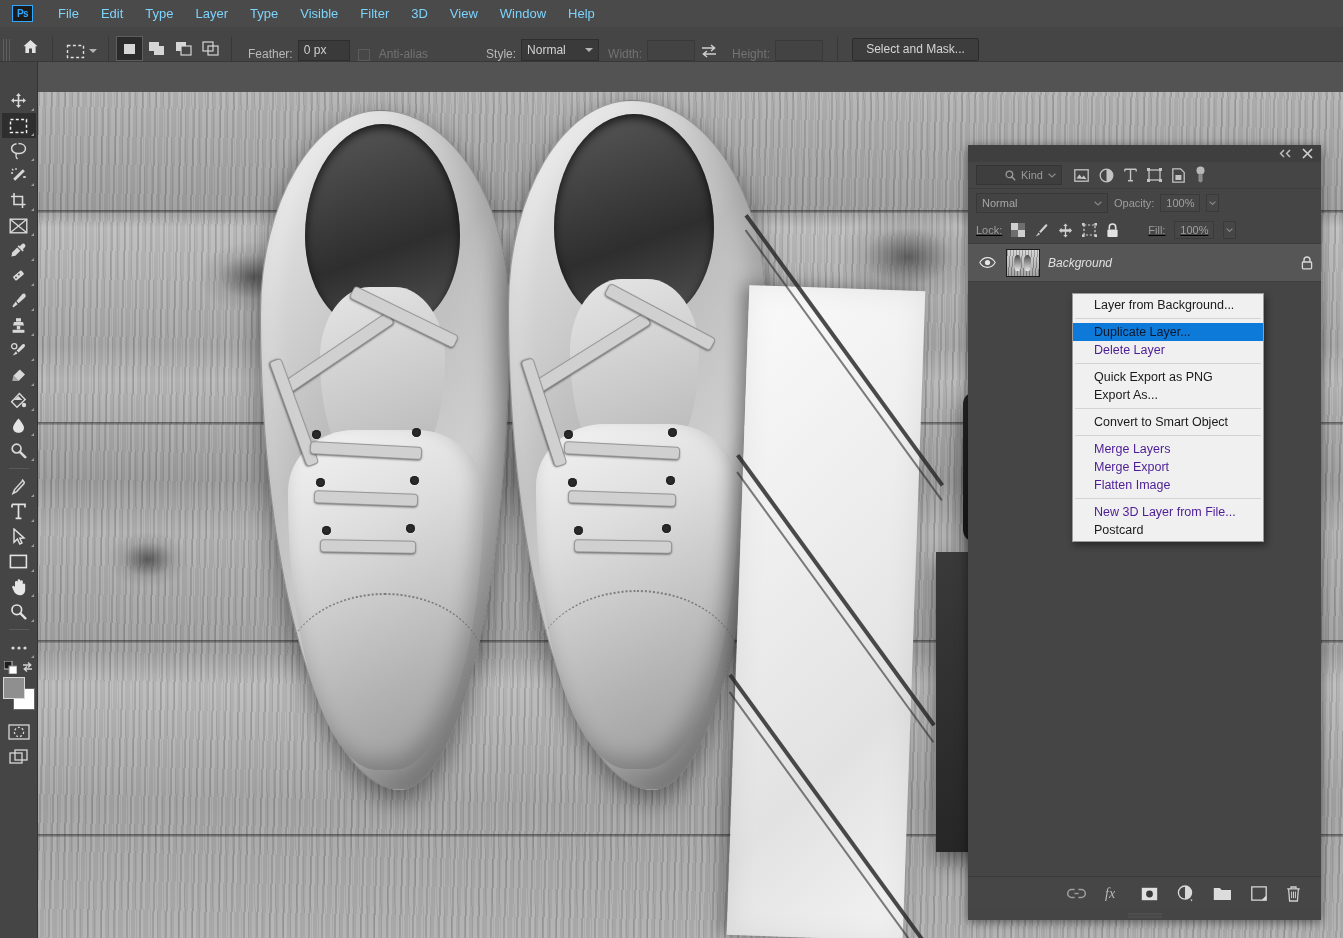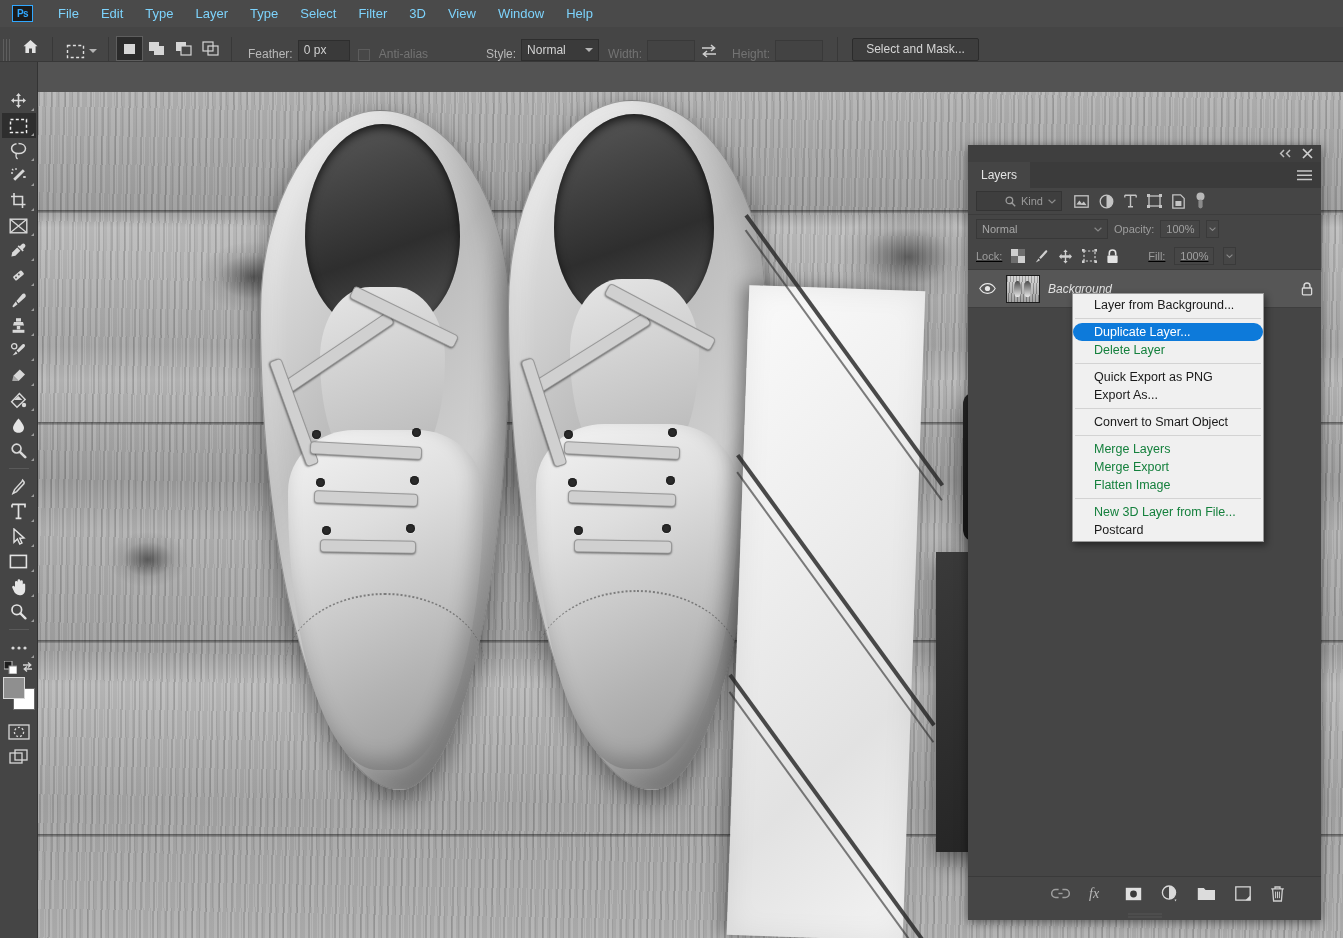--- a/index.html
+++ b/index.html
@@ -261,51 +261,51 @@
       repeating-linear-gradient(95deg, rgba(0,0,0,.22) 0 1px, rgba(255,255,255,.18) 1px 3px),
       linear-gradient(180deg,#cfcfcf,#8f8f8f);
   }
   .thumb-shoe { position: absolute; width: 7px; height: 16px; top: 5px;
     background: linear-gradient(180deg,#4a4a4a,#e8e8e8); border-radius: 45% 45% 40% 40%; }
   .layer-name { color: #e0e0e0; font-size: 12px; font-style: italic; flex: 1; }
   .lock-badge { margin-left: auto; }
   .panel-bottombar {
     height: 34px; background: #464646; border-top: 1px solid #3a3a3a;
     display: flex; align-items: center; justify-content: flex-end; gap: 19px;
-    padding-right: 36px;
+    padding-right: 20px;
   }
   .panel-gripbar { height: 10px; background: #454545; display:flex;align-items:center;justify-content:center; }
 
   
   .ctx-menu {
     position: absolute; left: 1072px; top: 293px; width: 192px;
     background: #f0f0f0; border: 1px solid #9a9a9a;
     box-shadow: 2px 3px 7px rgba(0,0,0,.45); padding: 2px 0;
     font-size: 12.5px; color: #1a1a1a; z-index: 50;
   }
   .ctx-item { height: 18px; line-height: 18px; padding: 0 8px 0 21px; white-space: nowrap; }
-  .ctx-item.disabled { color: #15803d; }
-  .ctx-item.selected { background: #0d7ada; color: #ffffff; border-radius: 9px; }
+  .ctx-item.disabled { color: #4c1d95; }
+  .ctx-item.selected { background: #0d7ada; color: #0f172a; }
   .ctx-sep { height: 1px; background: #d3d3d3; margin: 4px 2px; }
 
   svg { display: block; }
 </style>
 </head>
 <body>
 
 <div id="app">
 
   <div class="menubar">
     <div class="ps-logo">Ps</div>
     <div class="menu-item">File</div>
     <div class="menu-item">Edit</div>
     <div class="menu-item">Type</div>
     <div class="menu-item">Layer</div>
     <div class="menu-item">Type</div>
-    <div class="menu-item">Select</div>
+    <div class="menu-item">Visible</div>
     <div class="menu-item">Filter</div>
     <div class="menu-item">3D</div>
     <div class="menu-item">View</div>
     <div class="menu-item">Window</div>
     <div class="menu-item">Help</div>
   </div>
 
   <div class="optionsbar">
     <div class="grip"></div>
 
@@ -659,30 +659,20 @@
             <path d="M5 1 L1.6 4.5 L5 8 M11 1 L7.6 4.5 L11 8" fill="none" stroke="#bdbdbd" stroke-width="1.5"></path>
           </svg>
       </span>
       <span>
         <svg width="11" height="11" viewBox="0 0 11 11">
             <path d="M1 1 L10 10 M10 1 L1 10" stroke="#d0d0d0" stroke-width="1.7"></path>
           </svg>
       </span>
     </div>
 
-    <div class="panel-tabrow">
-      <div class="panel-tab">
-        <span>Layers</span>
-      </div>
-      <div class="panel-menu-btn">
-        <svg width="15" height="11" viewBox="0 0 15 11">
-            <path d="M0 1 H15 M0 5.2 H15 M0 9.4 H15" stroke="#c8c8c8" stroke-width="1.5"></path>
-          </svg>
-      </div>
-    </div>
 
     <div class="panel-row">
       <div class="filter-search">
         <span style="display:flex;align-items:center;gap:5px">
           <span>
             <svg width="11" height="11" viewBox="0 0 11 11">
                 <circle cx="4.4" cy="4.4" r="3.3" fill="none" stroke="#9b9b9b" stroke-width="1.3"></circle>
                 <path d="M7 7 L10.2 10.2" stroke="#9b9b9b" stroke-width="1.4"></path>
               </svg>
           </span>

